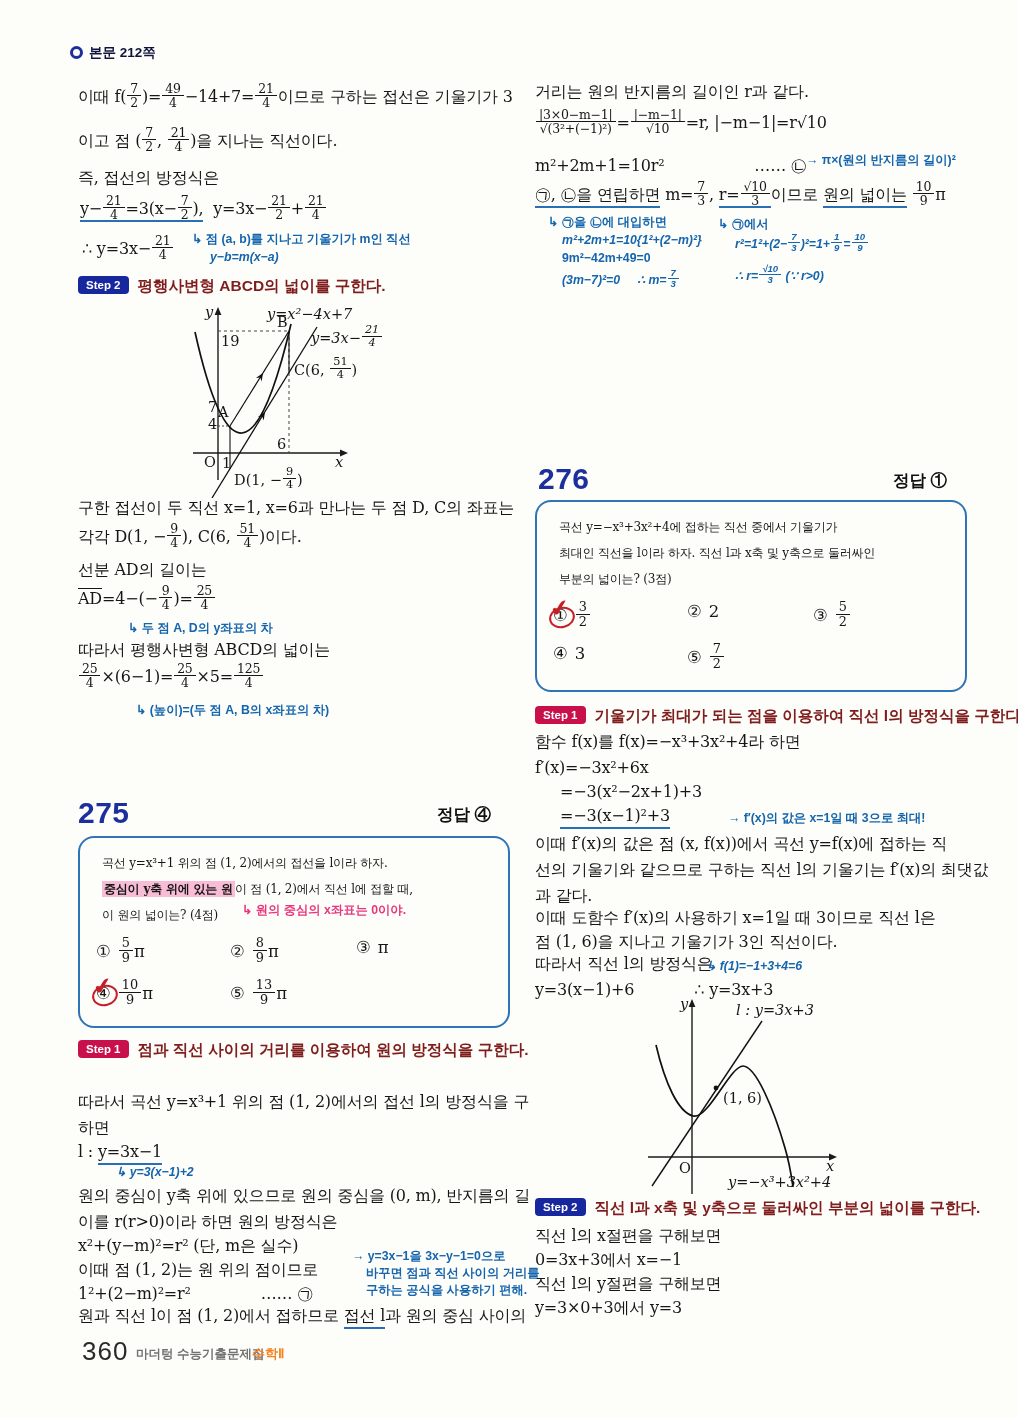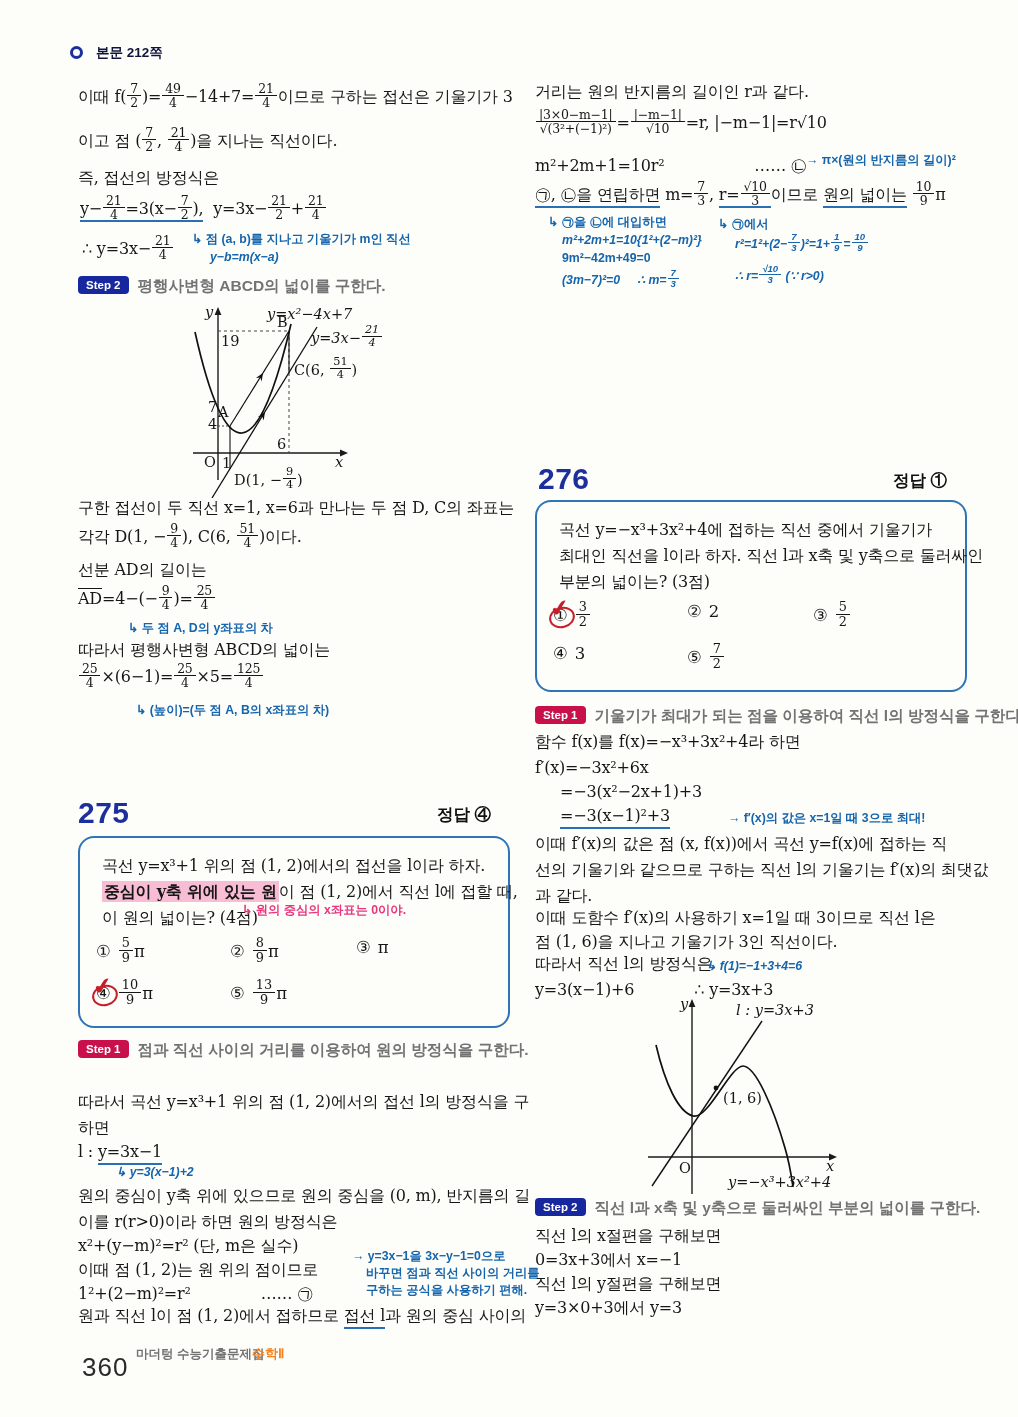--- a/index.html
+++ b/index.html
@@ -18,44 +18,44 @@
         font-weight:bold;font-size:12.3px;color:#1565ad;line-height:1.35;}
   .note-pink{color:#e8367d;}
   .elbow::before{content:"↳ ";font-weight:bold;}
   .rarr::before{content:"→ ";font-weight:bold;}
   
   .stepline{position:absolute;white-space:nowrap;}
   .badge{display:inline-block;font:bold 11.5px "Liberation Sans",sans-serif;color:#fff;
          padding:3px 8px 3px;border-radius:4px;margin-right:9px;vertical-align:2px;}
   .b-red{background:#c8104b;}
   .b-navy{background:#17279e;}
-  .step-title{font:bold 15.5px "Liberation Sans",sans-serif;color:#737373;}
+  .step-title{font:bold 15.5px "Liberation Sans",sans-serif;color:#7f1d1d;}
   
   .pnum{position:absolute;font:bold 30px "Liberation Sans",sans-serif;color:#1c2f9c;letter-spacing:.5px;}
   .pans{position:absolute;font:bold 16.5px "Liberation Sans",sans-serif;color:#111;}
   .pbox{position:absolute;width:428px;border:2.5px solid #2e74b6;border-radius:16px;background:#fdfdfa;}
-  .pbox .ln{font-size:16px;}
+  .pbox .ln{font-size:12px;}
   .hl{background:#f8bdd4;font-weight:bold;padding:1px 2px;}
   .choice{position:absolute;white-space:nowrap;font-size:16.5px;}
   .cnum{position:relative;display:inline-block;margin-right:7px;}
   .cnum.checked::before{content:"";position:absolute;left:-4px;top:1px;width:22px;height:17px;
        border:2.2px solid #c5202a;border-radius:50%;transform:rotate(-14deg);}
   .cnum.checked::after{content:"✔";position:absolute;left:-3px;top:-11px;font-size:23px;
        color:#c5202a;font-weight:bold;transform:rotate(-10deg);font-family:"DejaVu Sans",sans-serif;}
   
   .graph{position:absolute;}
   .graph svg{position:absolute;left:0;top:0;}
   .glab{position:absolute;white-space:nowrap;font-size:14.5px;font-style:italic;}
   .glab-u{font-style:normal;}
   
   .doc-header{position:absolute;left:70px;top:42px;white-space:nowrap;}
   .ring-icon{display:inline-block;width:7px;height:7px;border:3px solid #1c2f9c;border-radius:50%;
              vertical-align:-2px;margin-right:6px;}
-  .doc-header-text{font:bold 13.5px "Liberation Sans",sans-serif;color:#10143c;margin-left:7px;}
-  .foot-page{position:absolute;font:26px "Liberation Sans",sans-serif;color:#2a2a2a;letter-spacing:1px;margin-top:16px;}
+  .doc-header-text{font:bold 13.5px "Liberation Sans",sans-serif;color:#10143c;}
+  .foot-page{position:absolute;font:26px "Liberation Sans",sans-serif;color:#2a2a2a;letter-spacing:1px;}
   .foot-series{position:absolute;font:bold 12.5px "Liberation Sans",sans-serif;color:#737373;}
   .foot-subject{position:absolute;font:bold 13px "Liberation Sans",sans-serif;color:#f5821f;}
 </style>
 </head>
 <body>
 
 <div id="page">
 
   <div class="doc-header">
     <span class="ring-icon"></span><span class="doc-header-text">본문 212쪽</span>

